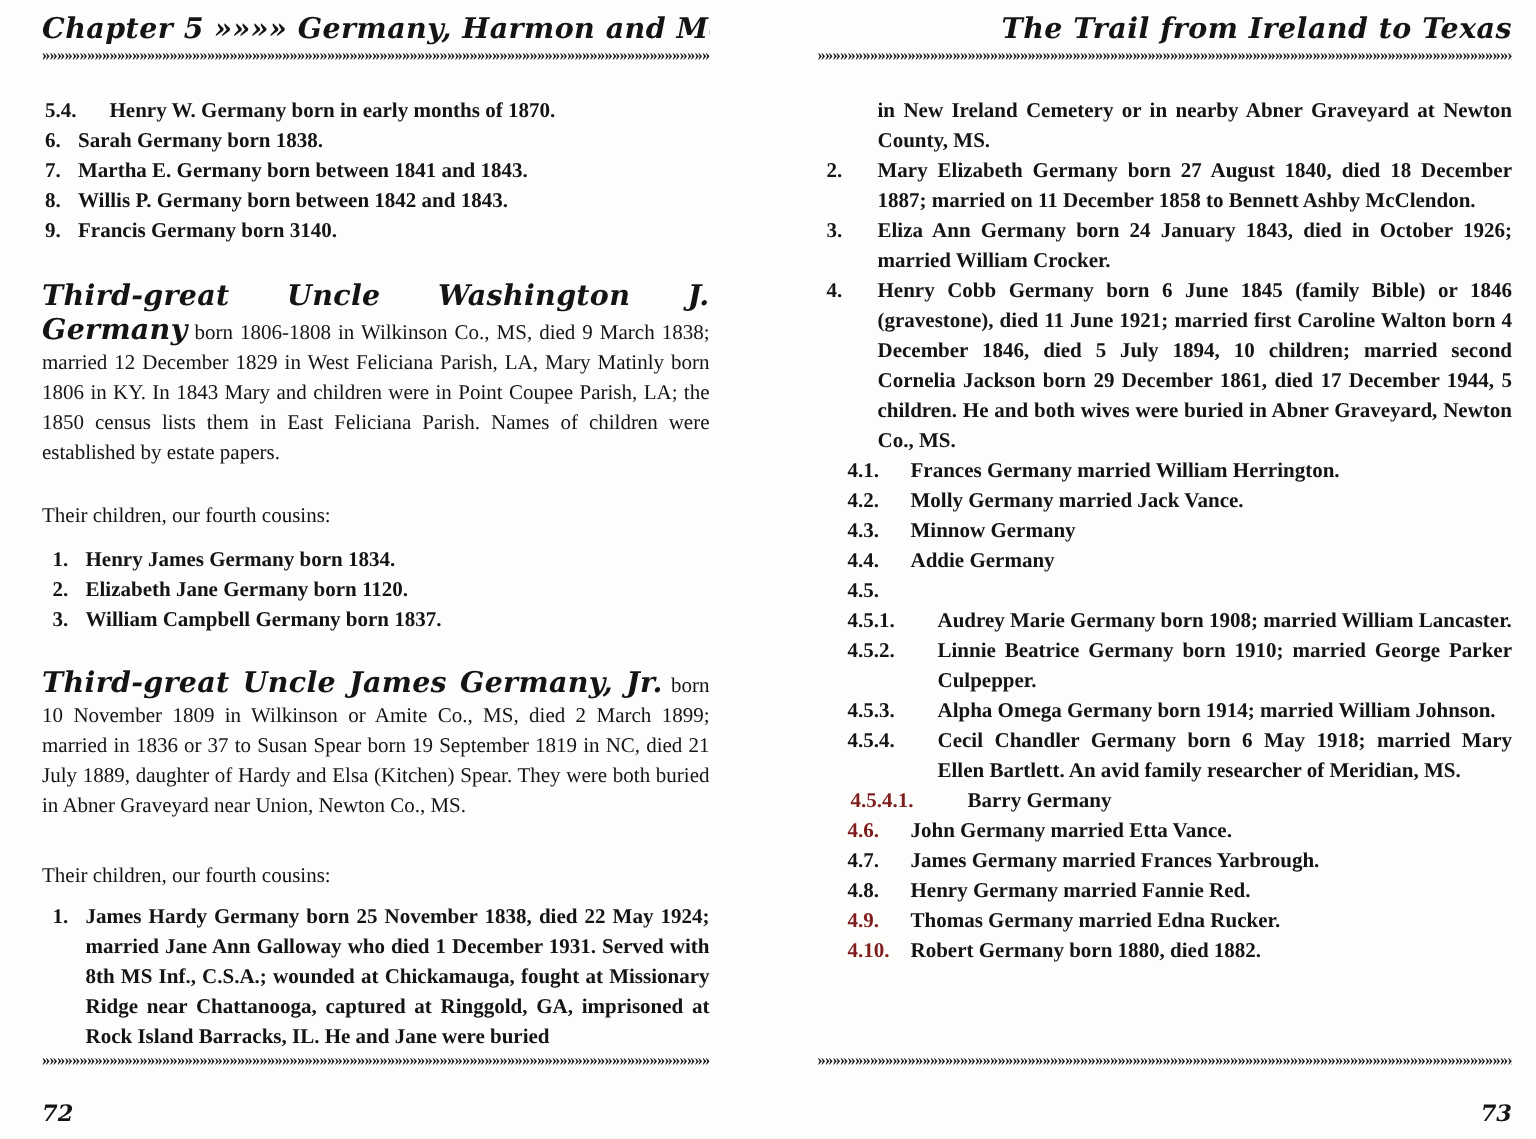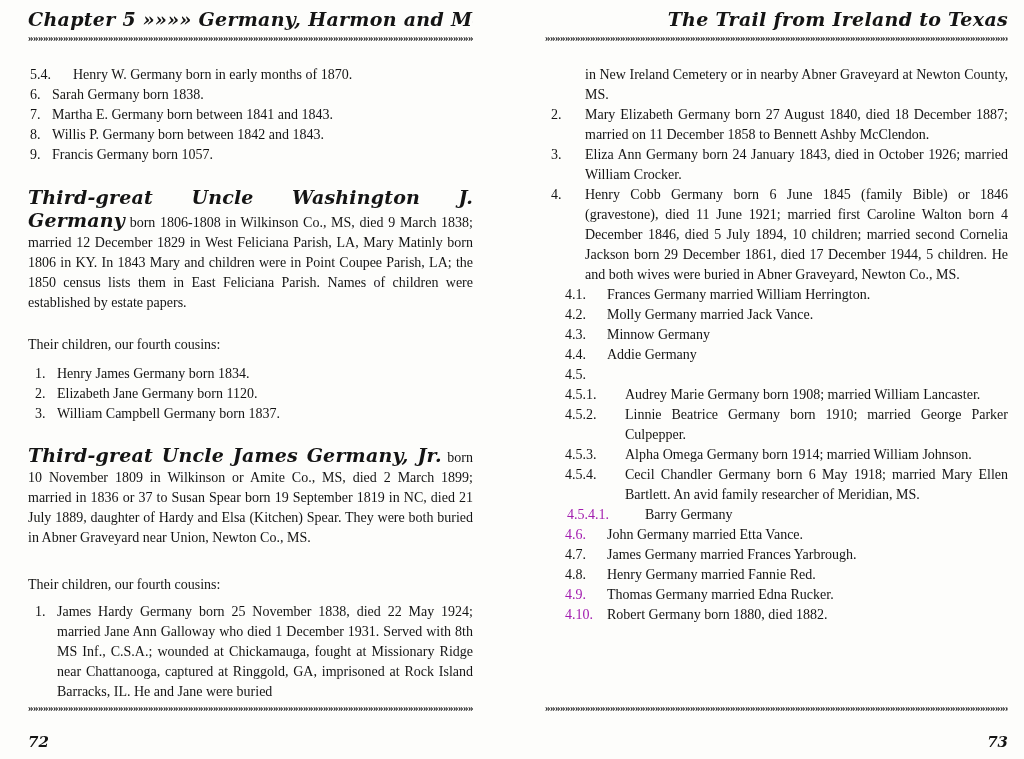--- a/index.html
+++ b/index.html
@@ -26,21 +26,21 @@
     white-space:nowrap;overflow:hidden;letter-spacing:.3px;
   }
   .right-page .pg-header{text-align:right;}
 
   .rule{
     font-weight:bold;font-size:11px;line-height:10px;height:11px;
     letter-spacing:-.5px;overflow:hidden;white-space:nowrap;
     margin-top:1px;
   }
 
-  .row{display:flex;}
+  .row{display:flex;font-weight:bold;}
   .num{flex:0 0 auto;box-sizing:content-box;}
   .txt{flex:1 1 auto;text-align:justify;}
 
   .top-list{margin-top:22px;}
   .top-list .num{padding-left:2px;}
   .n43{width:43px;}
   .n22{width:22px;}
 
   .para{margin:22px 0 0 0;text-align:justify;}
   .para.mt21{margin-top:21px;}
@@ -51,21 +51,21 @@
 
   .child-list{margin-top:9px;padding-left:7px;}
   .child-list.mt7{margin-top:7px;}
   .child-list .num{width:22px;}
 
   .entries{margin-top:22px;}
   .e1 .num{margin-left:6px;width:34px;}
   .e2 .num{margin-left:20px;width:42px;}
   .e3 .num{margin-left:20px;width:60px;}
   .e4 .num{margin-left:22px;width:78px;}
-  .faded{color:#a21caf;}
+  .faded{color:#7f1d1d;}
 
   .footer{position:absolute;left:28px;right:39px;bottom:8px;}
   .right-page .footer{left:33px;right:16px;}
   .pageno{
     font-family:"DejaVu Serif",serif;font-style:italic;font-weight:bold;
     font-size:15px;line-height:18px;margin-top:20px;
   }
   .right-page .pageno{text-align:right;}
 </style>
 </head>
@@ -89,21 +89,21 @@
       <div class="row">
         <span class="num n22">7.</span>
         <span class="txt">Martha E. Germany born between 1841 and 1843.</span>
       </div>
       <div class="row">
         <span class="num n22">8.</span>
         <span class="txt">Willis P. Germany born between 1842 and 1843.</span>
       </div>
       <div class="row">
         <span class="num n22">9.</span>
-        <span class="txt">Francis Germany born 1057.</span>
+        <span class="txt">Francis Germany born 3140.</span>
       </div>
     </div>
 
     <p class="para"><span class="script h">Third-great Uncle Washington J. Germany</span><span> born 1806-1808 in Wilkinson Co., MS, died 9 March 1838; married 12 December 1829 in West Feliciana Parish, LA, Mary Matinly born 1806 in KY. In 1843 Mary and children were in Point Coupee Parish, LA; the 1850 census lists them in East Feliciana Parish. Names of children were established by estate papers.</span></p>
 
     <p class="intro">Their children, our fourth cousins:</p>
 
     <div class="child-list">
       <div class="row">
         <span class="num">1.</span>

